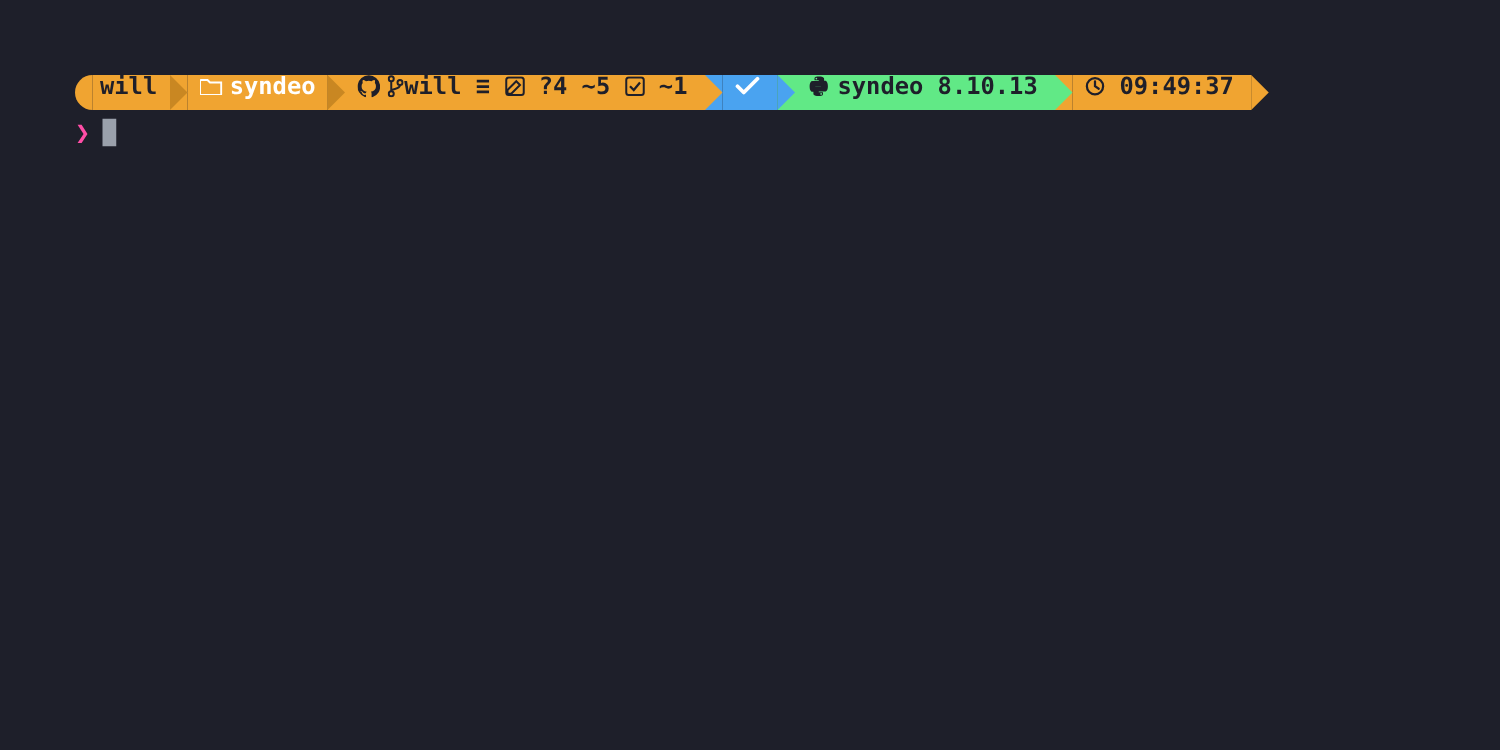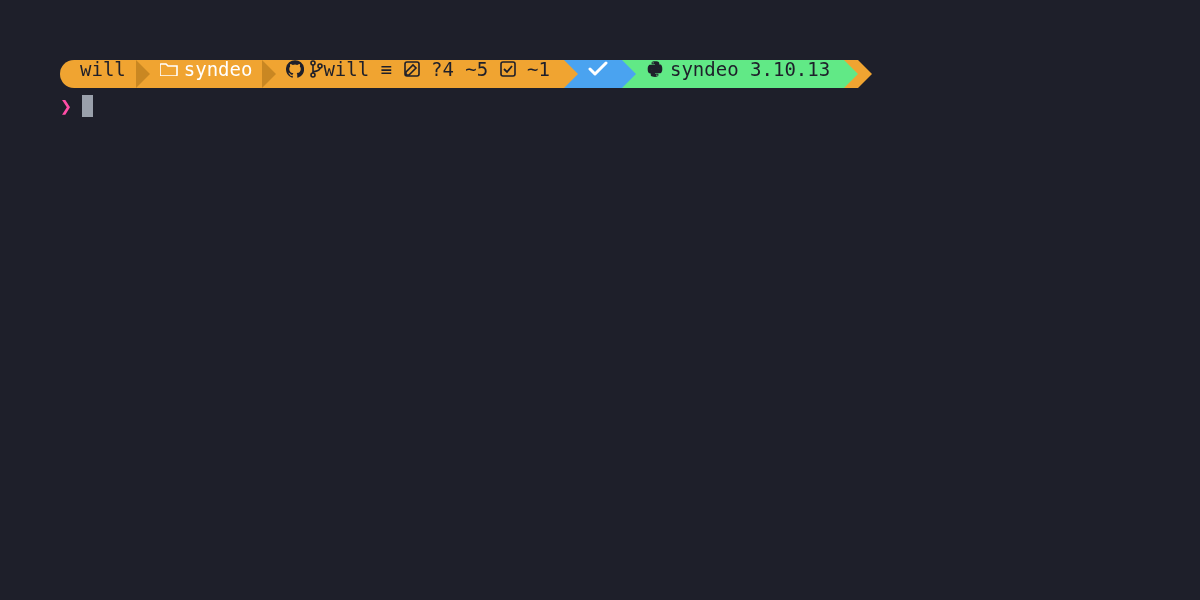--- a/index.html
+++ b/index.html
@@ -20,20 +20,21 @@
     display: flex;
     align-items: stretch;
     height: 28px;
     line-height: 28px;
   }
   .seg {
     display: flex;
     align-items: center;
     padding: 0 10px 11px 6px;
     white-space: pre;
+    font-weight: bold;
   }
   .seg .icon { display: inline-flex; align-items: center; }
   .seg svg { display: block; }
   .arrow {
     width: 0; height: 0;
     border-top: 14px solid transparent;
     border-bottom: 14px solid transparent;
   }
   .cap-left {
     width: 14px; height: 28px;
@@ -155,25 +156,37 @@
       <span class="sp"></span>
       <span class="icon">
         <svg width="18" height="18" viewBox="0 0 32 32">
             <path fill="#1e1f2a" d="M15.9 2c-6.3 0-5.9 2.7-5.9 2.7v2.8h6v.9H7.6S3 7.8 3 16c0 8.2 4 7.9 4 7.9h2.4v-3.8s-.1-4 3.9-4h6.6s3.7.1 3.7-3.6V5.2S24.2 2 15.9 2zm-3.3 1.9a1.2 1.2 0 1 1 0 2.4 1.2 1.2 0 0 1 0-2.4z"></path>
             <path fill="#1e1f2a" d="M16.1 30c6.3 0 5.9-2.7 5.9-2.7v-2.8h-6v-.9h8.4s4.6.6 4.6-7.6c0-8.2-4-7.9-4-7.9h-2.4v3.8s.1 4-3.9 4h-6.6s-3.7-.1-3.7 3.6v7.3S7.8 30 16.1 30zm3.3-1.9a1.2 1.2 0 1 1 0-2.4 1.2 1.2 0 0 1 0 2.4z"></path>
           </svg>
       </span>
       <span class="gap"></span>
       <span>syndeo</span>
       <span> </span>
-      <span>3.10.13</span>
+      <span>8.10.13</span>
       <span class="sp"></span>
     </div>
     <div class="arrow arrow-green-orange"></div>
 
+    <div class="seg bg-orange fg-dark">
+      <span class="sp"></span>
+      <span class="icon">
+        <svg width="16" height="16" viewBox="0 0 16 16">
+            <circle cx="8" cy="8" r="6.5" fill="none" stroke="#1e1f2a" stroke-width="1.8"></circle>
+            <path d="M8 4v4l3 2" fill="none" stroke="#1e1f2a" stroke-width="1.8" stroke-linecap="round"></path>
+          </svg>
+      </span>
+      <span> </span>
+      <span>09:49:37</span>
+      <span class="sp"></span>
+    </div>
     <div class="arrow arrow-orange-bg"></div>
 
   </div>
 
   <div class="prompt-line">
     <span class="prompt-sym">❯</span>
     <span class="cursor"></span>
   </div>
 
 </div>

